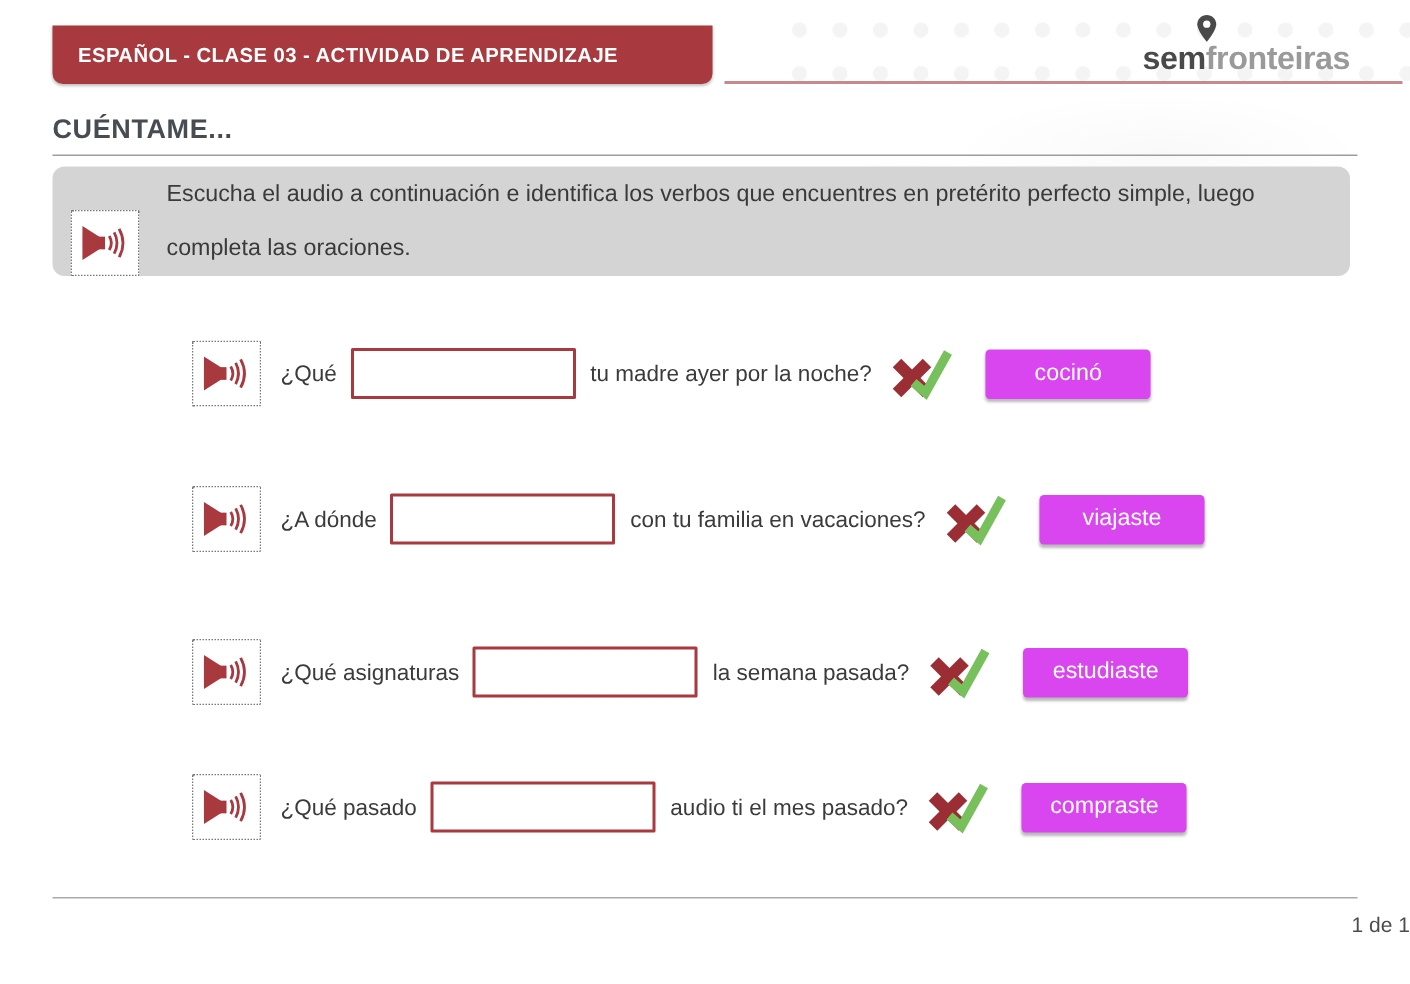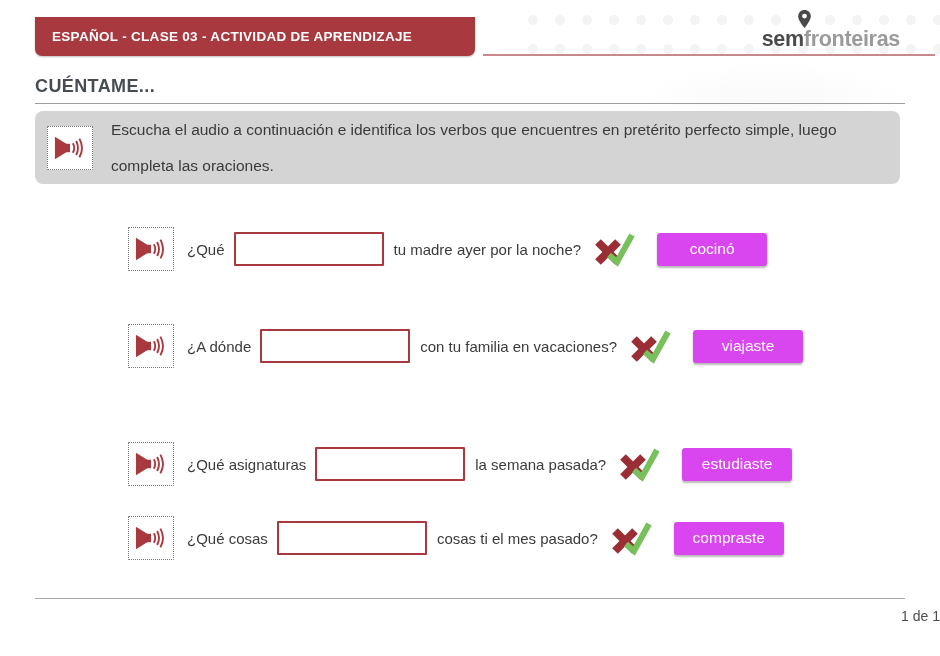--- a/index.html
+++ b/index.html
@@ -56,40 +56,40 @@
     font-size:18px; font-weight:bold; color:#474c52; letter-spacing:0.4px;
   }
   .title-rule {
     position:absolute; top:103px; left:35px; width:870px; height:1px; background:#9d9d9d;
   }
 
   
   .instruction-box {
     position:absolute; top:111px; left:35px; width:865px; height:73px;
     background:#d4d4d4; border-radius:8px;
-    display:flex; align-items:center;
+    display:flex; align-items:flex-end;
   }
   .audio-box {
     width:46px; height:44px; background:#ffffff;
     border:1px dotted #777; border-radius:1px;
     display:flex; align-items:center; justify-content:center;
     cursor:pointer; flex:0 0 auto; padding:0;
   }
   .instruction-box .audio-box { margin-left:12px; }
   .instruction-text {
     margin-left:18px; margin-right:20px;
     font-size:15.5px; line-height:36px; color:#3a3a3a;
   }
 
   
   .qrow {
     position:absolute; left:128px; right:35px; height:44px;
     display:flex; align-items:center;
   }
-  .qrow-1 { top:227px; } .qrow-2 { top:324px; } .qrow-3 { top:442px;align-items:center; } .qrow-4 { top:516px; }
+  .qrow-1 { top:227px; } .qrow-2 { top:324px; } .qrow-3 { top:426px;align-items:center; } .qrow-4 { top:516px; }
   .qtext { font-size:15px; color:#3b3b3b; white-space:nowrap; }
   .qtext.before { margin-left:13px; }
   .answer-input {
     width:150px; height:34px; margin:0 10px 0 9px;
     border:2px solid #a8393f; border-radius:1px;
     background:#ffffff; font-size:15px; padding:0 6px;
     font-family:"Liberation Sans", sans-serif; color:#3a3a3a;
   }
   .result-icons { margin-left:13px; width:41px; height:38px; position:relative; flex:0 0 auto; }
   .answer-btn {
@@ -226,23 +226,23 @@
 <div class="qrow qrow-4">
   <button class="audio-box">
     <svg width="32" height="26" viewBox="0 0 34 26">
         <polygon points="1,1 1,25 13,17.5 13,8.5" fill="#a8393f"></polygon>
         <rect x="12" y="8.5" width="5" height="9" fill="#a8393f"></rect>
         <path d="M20 8 Q23 13 20 18" stroke="#a8393f" stroke-width="2" fill="none"></path>
         <path d="M23.5 5.5 Q27.5 13 23.5 20.5" stroke="#a8393f" stroke-width="2" fill="none"></path>
         <path d="M27 3 Q32.5 13 27 23" stroke="#a8393f" stroke-width="2" fill="none"></path>
       </svg>
   </button>
-  <span class="qtext before">¿Qué cosas</span>
-  <input class="answer-input" type="text" value="" style="">
-  <span class="qtext">cosas ti el mes pasado?</span>
+  <span class="qtext before">¿Qué pasado</span>
+  <input class="answer-input" type="text" value="" style="">
+  <span class="qtext">audio ti el mes pasado?</span>
   <span class="result-icons">
     <svg width="41" height="38" viewBox="0 0 41 38">
       <g>
         <line x1="4" y1="12" x2="24" y2="32" stroke="#9b2d35" stroke-width="8"></line>
         <line x1="24" y1="12" x2="4" y2="32" stroke="#9b2d35" stroke-width="8"></line>
       </g>
       <g>
         <path d="M15 25 L23 32 L38 5" stroke="#77c05c" stroke-width="6" fill="none"></path>
       </g>
     </svg>

